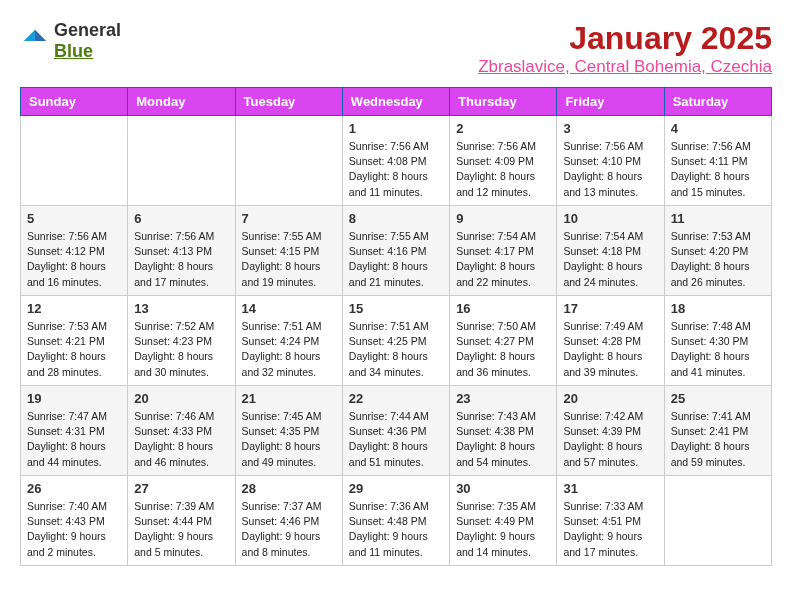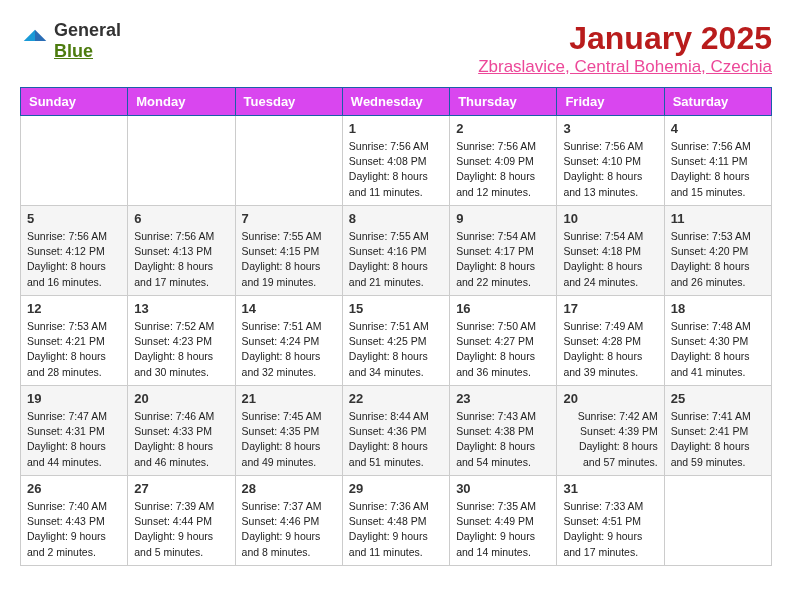--- a/index.html
+++ b/index.html
@@ -271,35 +271,35 @@
         </td>
         <td>
           <div class="day-number">21</div>
           <div class="day-info" style="white-space: pre-line;">Sunrise: 7:45 AM
 Sunset: 4:35 PM
 Daylight: 8 hours
 and 49 minutes.</div>
         </td>
         <td>
           <div class="day-number">22</div>
-          <div class="day-info" style="white-space: pre-line;">Sunrise: 8:44 AM
+          <div class="day-info" style="white-space: pre-line;">Sunrise: 7:44 AM
 Sunset: 4:36 PM
 Daylight: 8 hours
 and 51 minutes.</div>
         </td>
         <td>
           <div class="day-number">23</div>
           <div class="day-info" style="white-space: pre-line;">Sunrise: 7:43 AM
 Sunset: 4:38 PM
 Daylight: 8 hours
 and 54 minutes.</div>
         </td>
         <td>
           <div class="day-number">20</div>
-          <div class="day-info" style="white-space: pre-line; text-align: right;">Sunrise: 7:42 AM
+          <div class="day-info" style="white-space: pre-line;">Sunrise: 7:42 AM
 Sunset: 4:39 PM
 Daylight: 8 hours
 and 57 minutes.</div>
         </td>
         <td>
           <div class="day-number">25</div>
           <div class="day-info" style="white-space: pre-line;">Sunrise: 7:41 AM
 Sunset: 2:41 PM
 Daylight: 8 hours
 and 59 minutes.</div>

